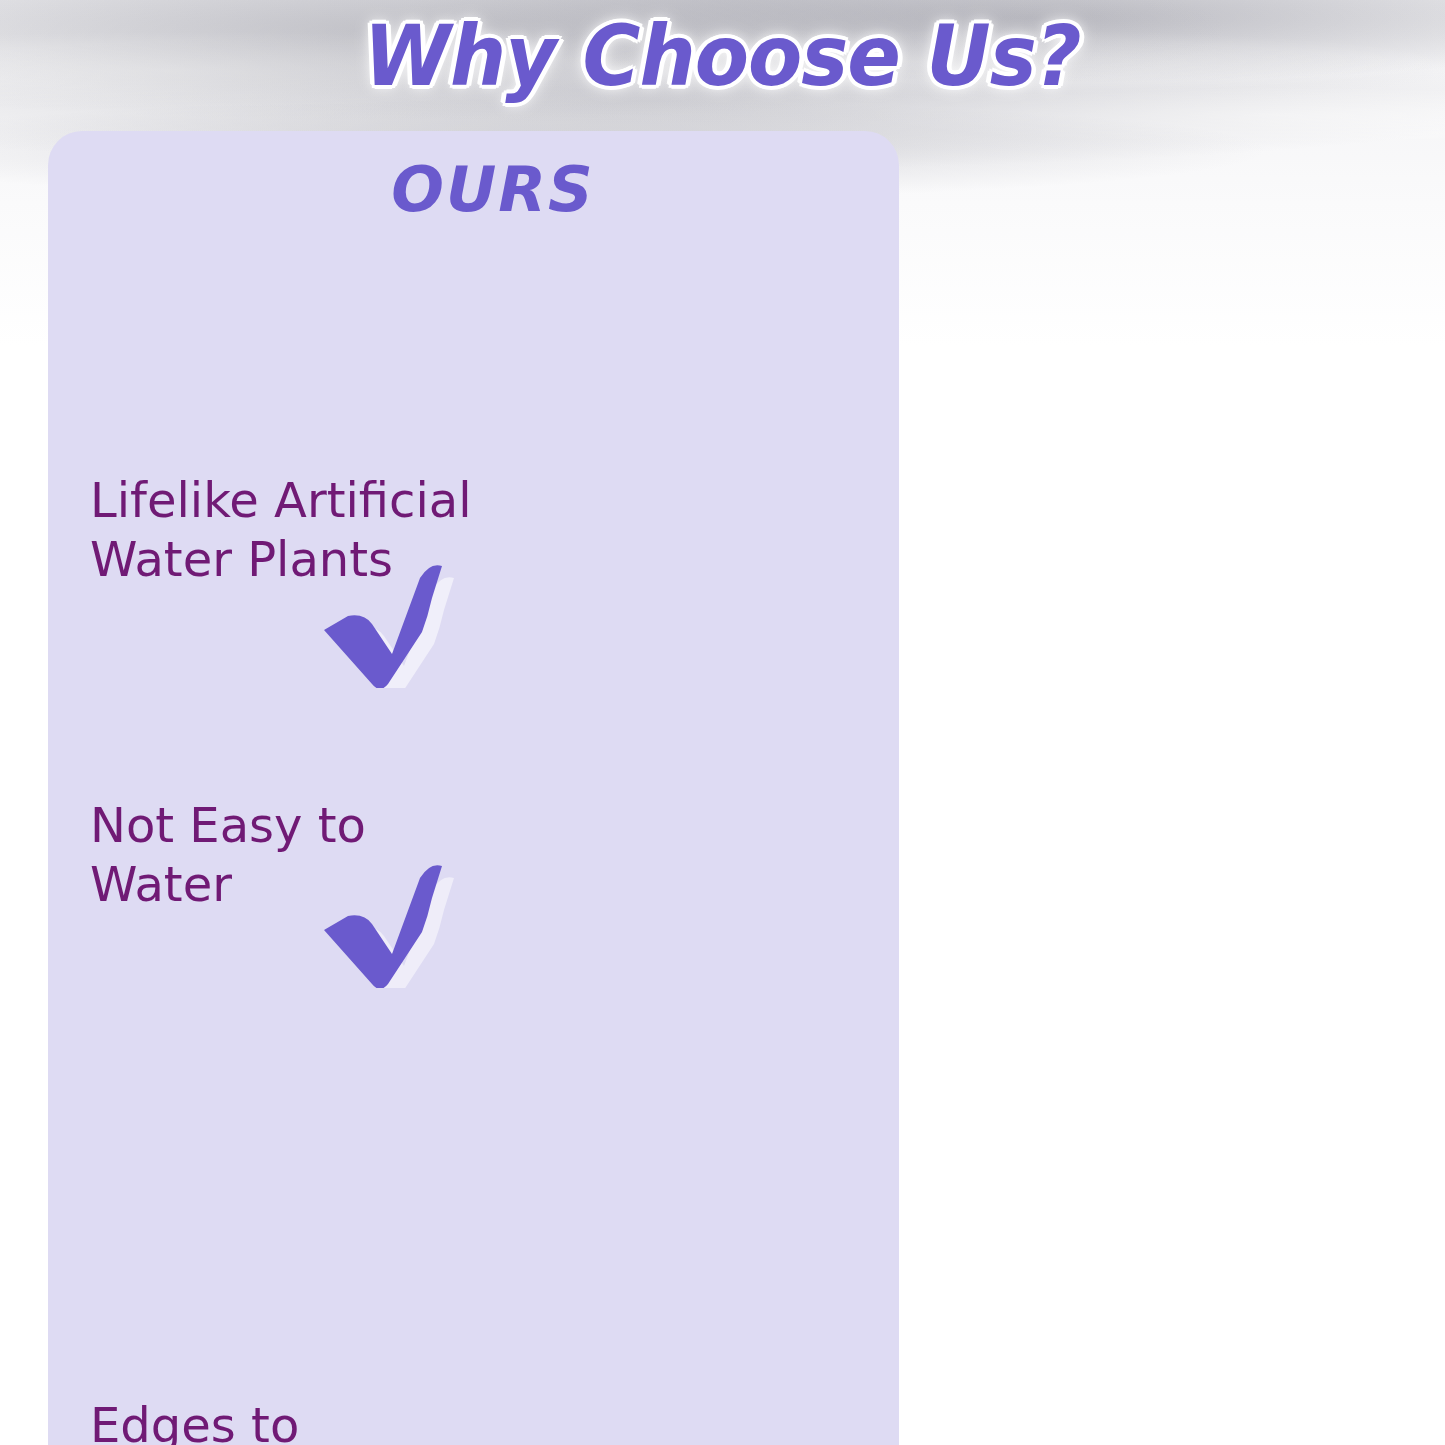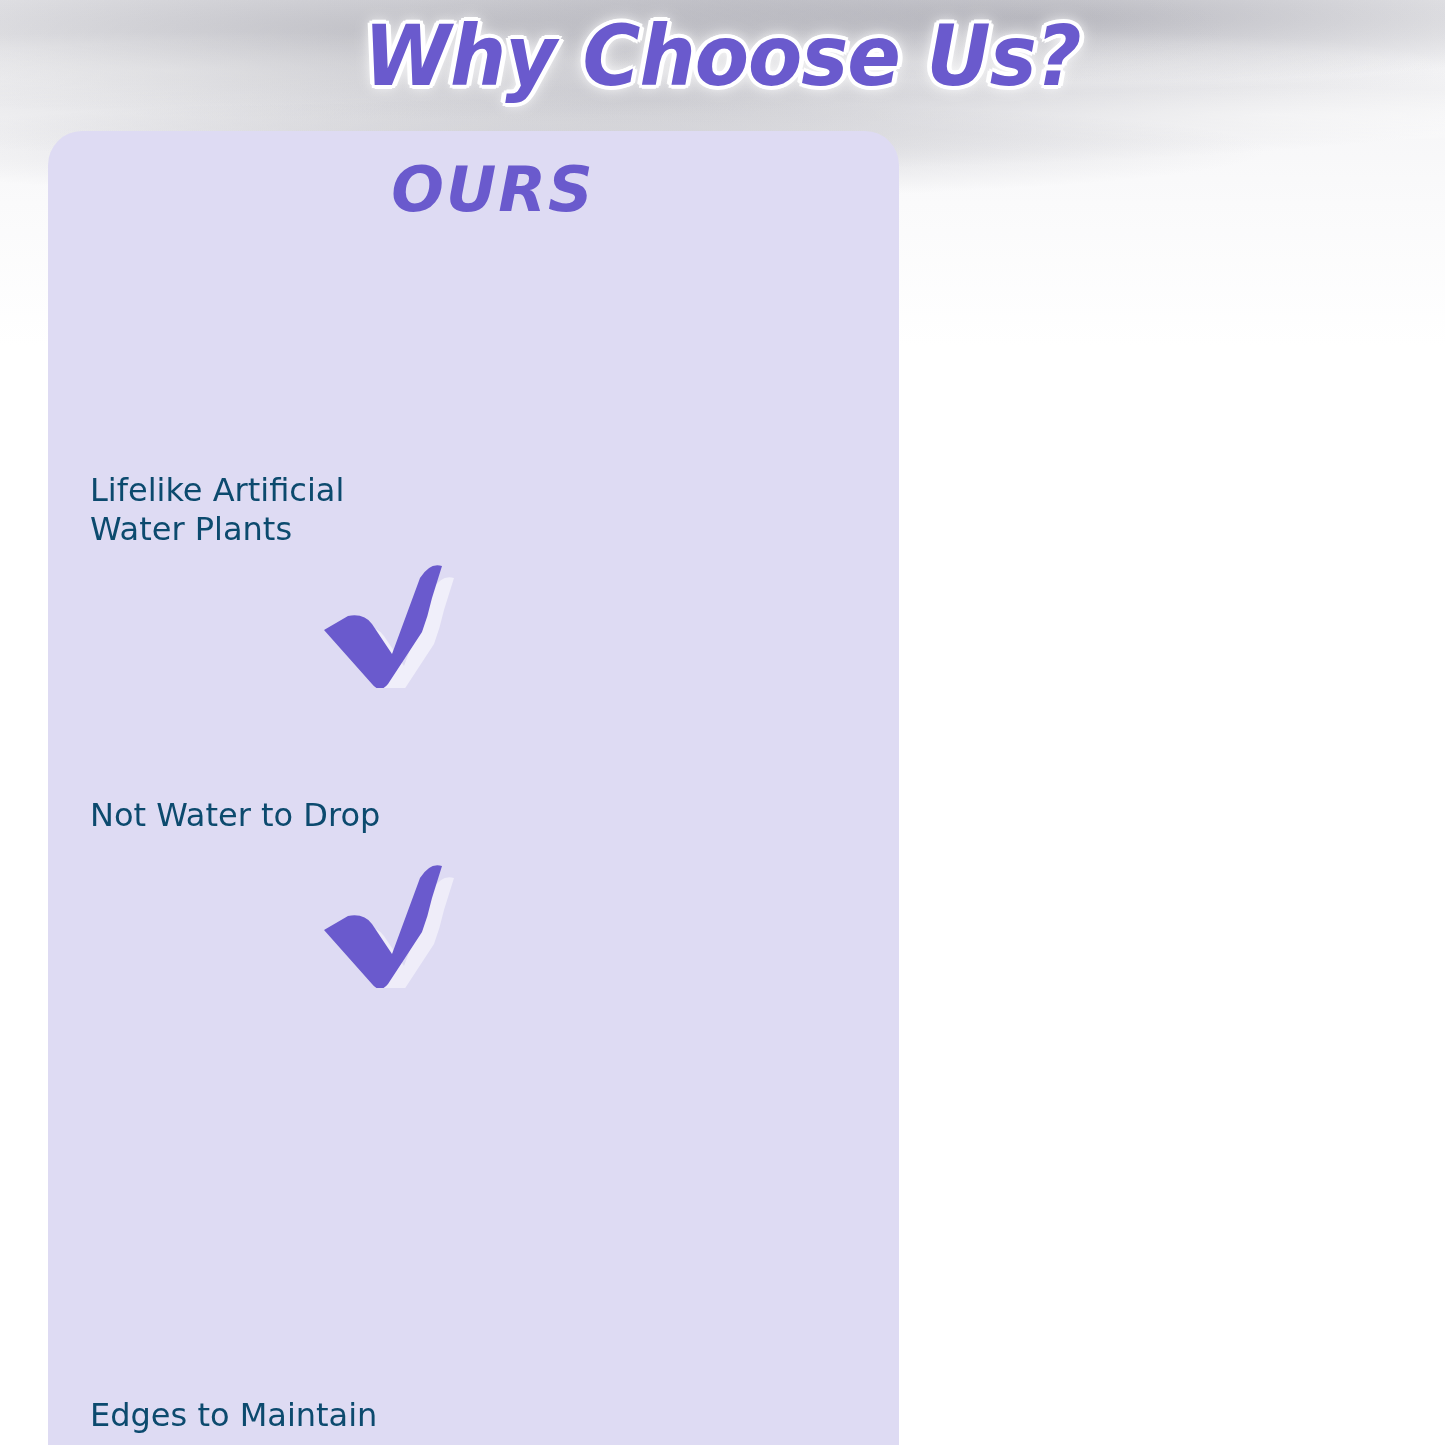--- a/index.html
+++ b/index.html
@@ -102,23 +102,23 @@
 
   
   .ours-row {
     position: absolute;
     left: 0;
     width: 851px;
   }
   .ours-label {
     position: absolute;
     font-family: "DejaVu Sans", sans-serif;
-    font-size: 32px;
+    font-size: 48px;
     line-height: 1.22;
-    color: #0c4a6e;
+    color: #701a75;
     text-align: left;
     width: 400px;
   }
   .ours-check {
     position: absolute;
   }
 
   
   .img-card {
     position: absolute;
@@ -161,21 +161,21 @@
     <div class="ours-check" style="left:258px; top:222px; width:150px; height:130px;">
       <svg width="150" height="130" viewBox="0 0 150 130">
         <path d="M18 72 L42 58 Q58 55 66 66 L86 96 L114 20 Q124 4 136 8 L126 40 Q122 58 116 74 L82 126 Q74 136 66 126 Z" fill="#ffffff" opacity="0.55" transform="translate(12,12)"></path>
         <path d="M18 72 L42 58 Q58 55 66 66 L86 96 L114 20 Q124 4 136 8 L126 40 Q122 58 116 74 L82 126 Q74 136 66 126 Z" fill="#6a5acd"></path>
       </svg>
     </div>
   </div>
 
   <div class="ours-row" style="top:505px;height:300px;">
     <div class="ours-label" style="left:42px; top:160px;">
-      <span style="white-space:pre-line;">Not Water to Drop</span>
+      <span style="white-space:pre-line;">Not Easy to Water</span>
     </div>
     <div class="ours-check" style="left:258px; top:222px; width:150px; height:130px;">
       <svg width="150" height="130" viewBox="0 0 150 130">
         <path d="M18 72 L42 58 Q58 55 66 66 L86 96 L114 20 Q124 4 136 8 L126 40 Q122 58 116 74 L82 126 Q74 136 66 126 Z" fill="#ffffff" opacity="0.5" transform="translate(12,12)"></path>
         <path d="M18 72 L42 58 Q58 55 66 66 L86 96 L114 20 Q124 4 136 8 L126 40 Q122 58 116 74 L82 126 Q74 136 66 126 Z" fill="#6a5acd"></path>
       </svg>
     </div>
   </div>
 
 

